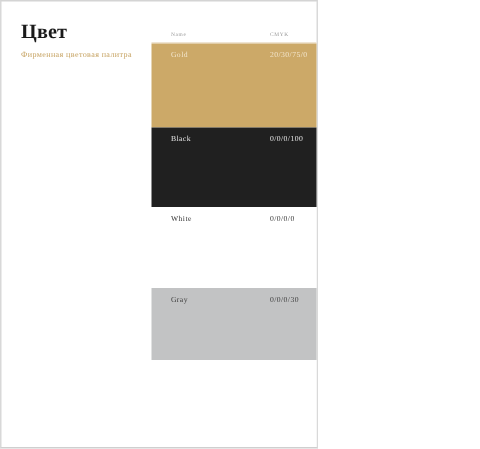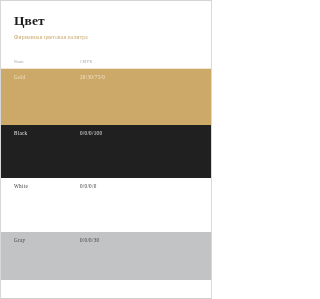--- a/index.html
+++ b/index.html
@@ -19,21 +19,20 @@
     width: 212px;
     height: 299px;
     background: #ffffff;
     box-sizing: border-box;
     border-left: 1px solid #d8d8d8;
     border-right: 1px solid #d9d9d9;
     border-top: 1px solid #d4d4d4;
     border-bottom: 1px solid #cfcfcf;
     overflow: hidden;
     display: flex;
-    flex-direction: column;
   }
 
   .head {
     padding: 13px 13px 0 13px;
     flex: none;
   }
 
   .page-title {
     font-family: "Liberation Serif", serif;
     font-size: 13.5px;

